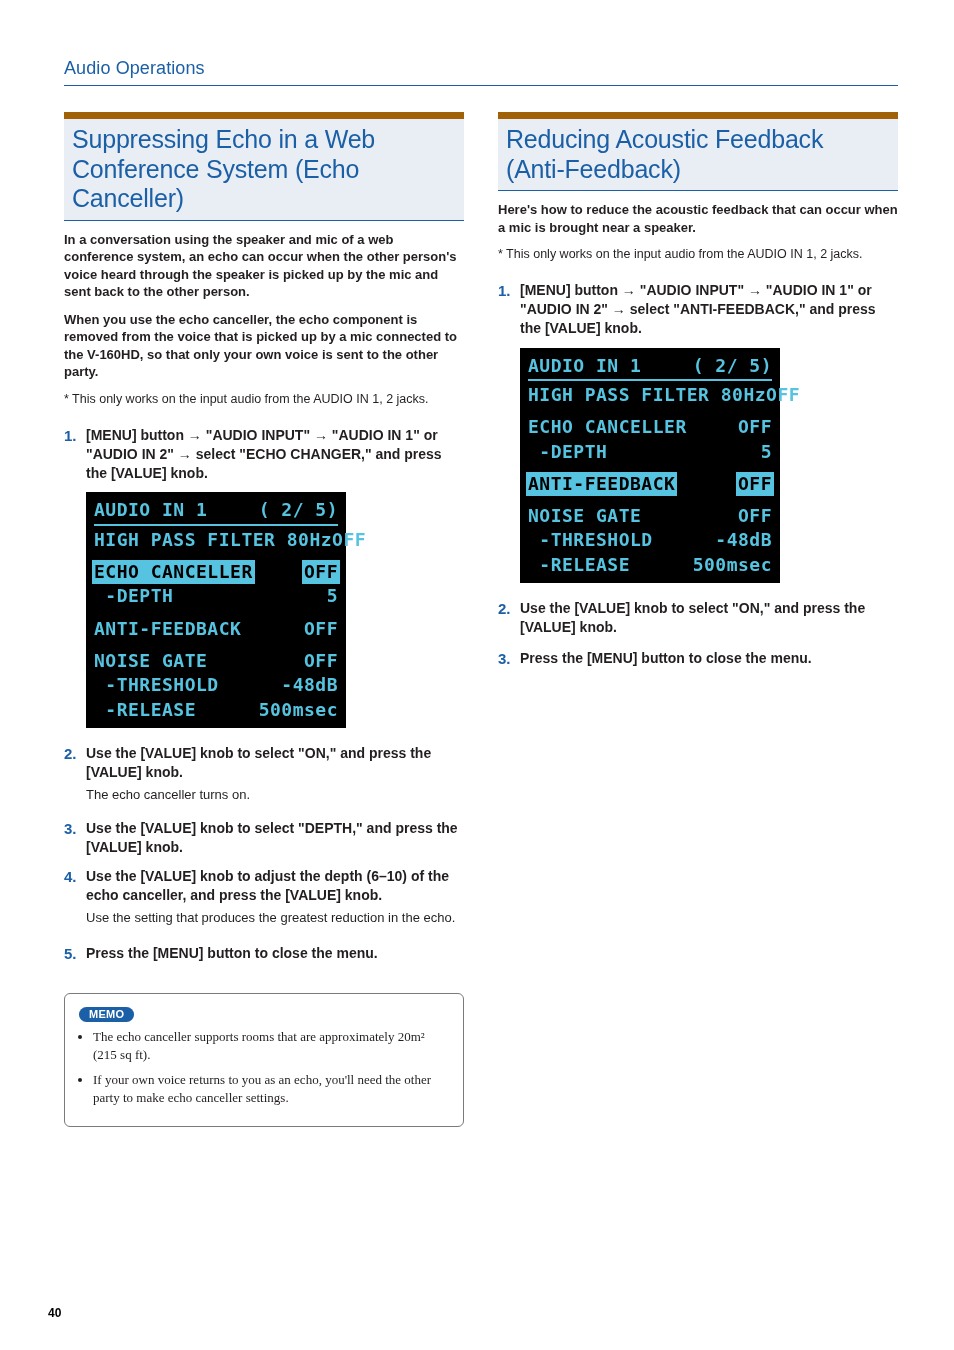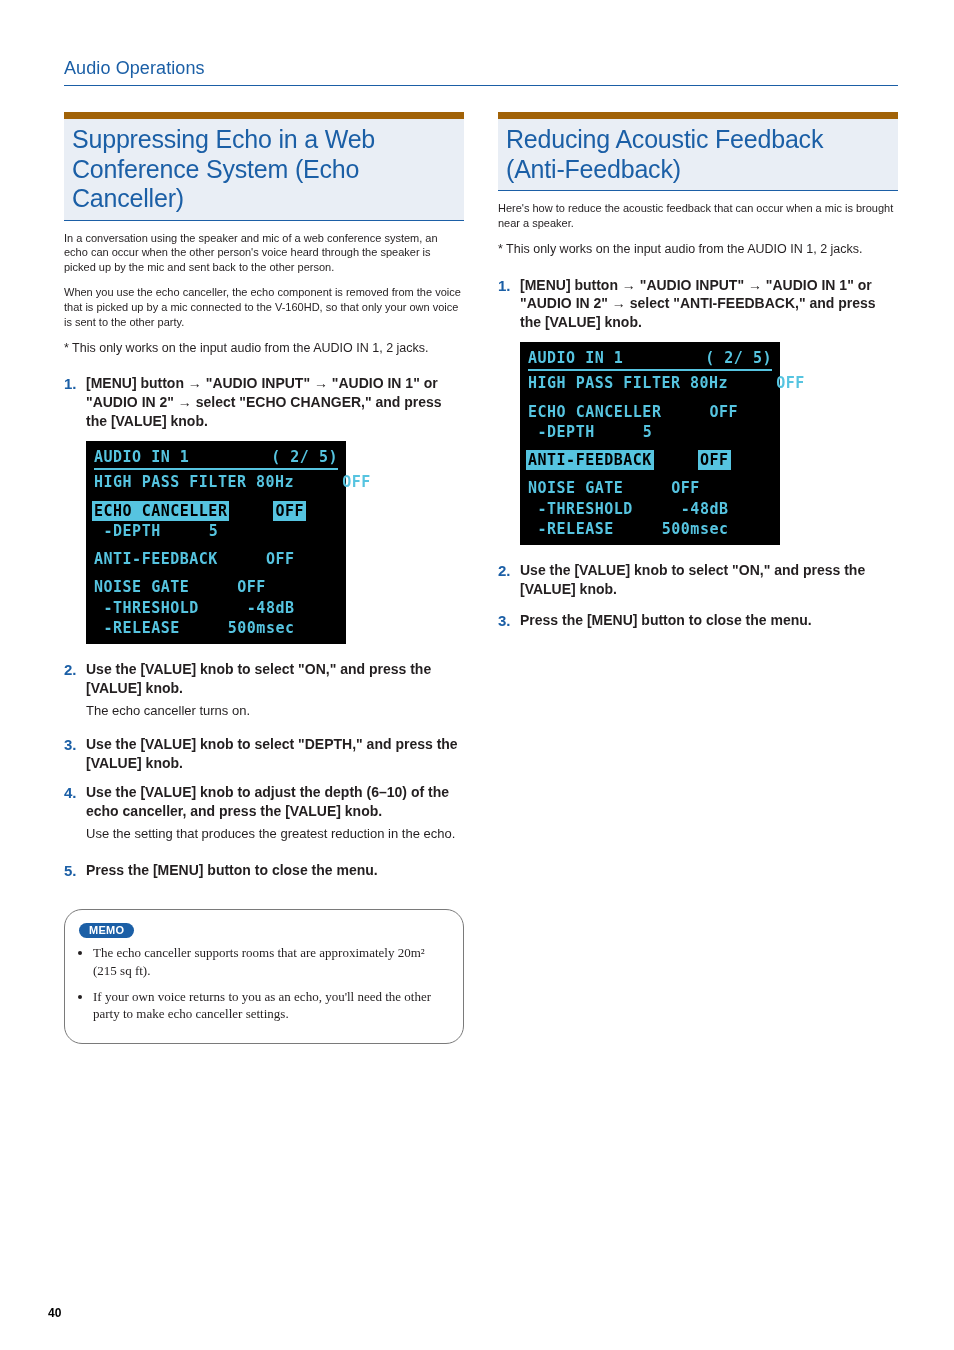--- a/index.html
+++ b/index.html
@@ -41,23 +41,24 @@
     color: #1b5fa6;
     font-size: 25px;
     font-weight: 400;
     line-height: 1.18;
     padding: 6px 10px 6px 8px;
     margin: 0 0 10px 0;
     letter-spacing: -0.2px;
     font-stretch: condensed;
   }
   .body-text {
-    font-size: 11px;
+    font-size: 13px;
     line-height: 1.35;
     margin: 0 0 10px 0;
+    font-weight: bold;
   }
   .footnote {
     font-size: 12.5px;
     line-height: 1.35;
     margin: 0 0 18px 0;
     padding-left: 10px;
     text-indent: -10px;
   }
   .step {
     display: flex;
@@ -87,54 +88,53 @@
   }
   .arrow {
     font-family: "Segoe UI Symbol", Arial, sans-serif;
     font-weight: 700;
   }
   
   .lcd {
     background: #000;
     color: #56c4e0;
     font-family: "Lucida Console", "Consolas", monospace;
-    font-size: 15px;
+    font-size: 18px;
     font-weight: 700;
     letter-spacing: 0.5px;
     line-height: 1.35;
     width: 260px;
     padding: 6px 8px 6px 8px;
     margin: 4px 0 16px 22px;
     box-sizing: border-box;
     white-space: pre;
     position: relative;
   }
   .lcd .title-line {
     border-bottom: 2px solid #56c4e0;
     display: flex;
     justify-content: space-between;
     padding-bottom: 1px;
     margin-bottom: 2px;
   }
   .lcd .row {
     display: flex;
-    justify-content: flex-start;
-    gap: 48px;
+    justify-content: space-between;
   }
   .lcd .hl {
     background: #56c4e0;
     color: #000;
     padding: 0 2px;
     margin: 0 -2px;
   }
   .lcd .spacer { height: 8px; }
   
   .memo-box {
     border: 1px solid #7a7a7a;
-    border-radius: 18px;
+    border-radius: 6px;
     padding: 10px 14px 12px 14px;
     margin-top: 26px;
   }
   .memo-tag {
     display: inline-block;
     background: #1b5fa6;
     color: #fff;
     font-weight: 700;
     font-size: 11px;
     border-radius: 9px;

